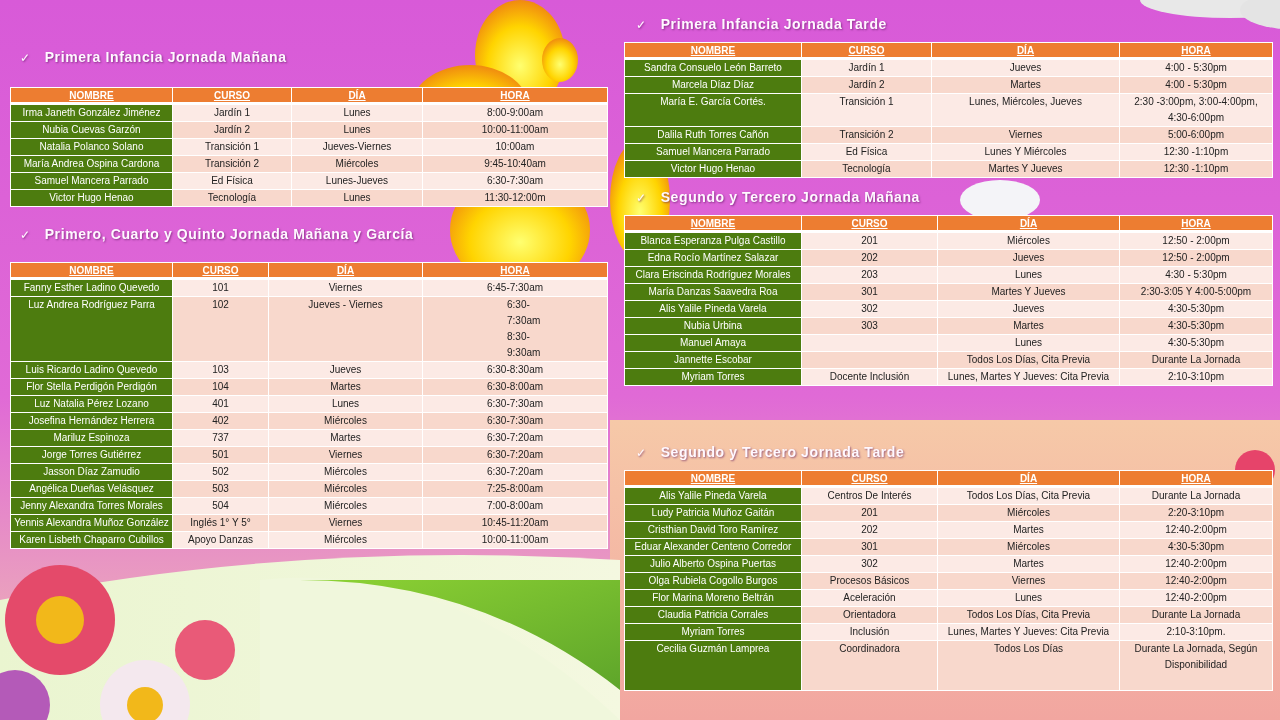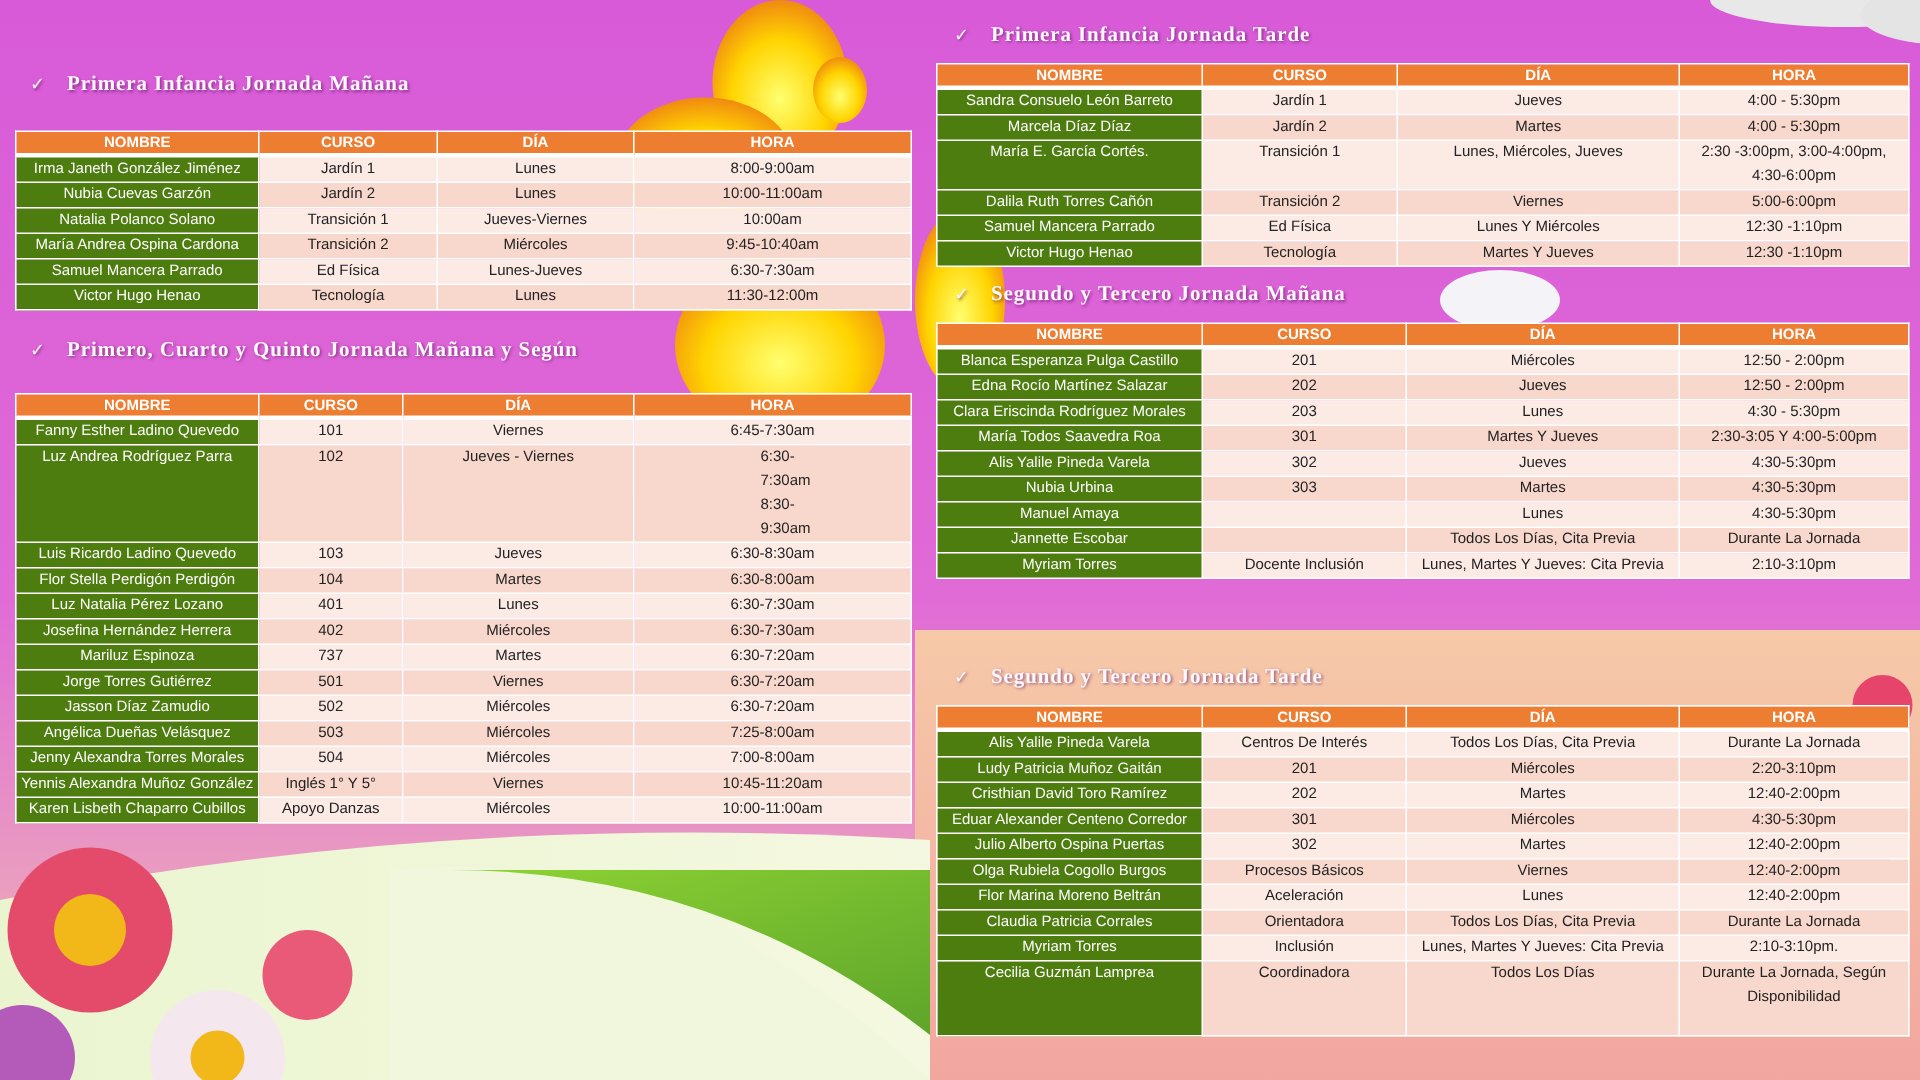--- a/index.html
+++ b/index.html
@@ -4,35 +4,36 @@
 <style>
   html, body { margin:0; padding:0; }
   body {
     width:1280px; height:720px; position:relative; overflow:hidden;
     font-family: "Liberation Sans", "DejaVu Sans", sans-serif;
     background: #d95cd8;
   }
   .bg { position:absolute; inset:0; z-index:0; }
   .section-title {
     position:absolute; z-index:2; color:#fff8ff;
-    font-family: Liberation Serif, serif; font-weight:bold;
+    font-family: Liberation Sans, sans-serif; font-weight:bold;
     font-size:14px; letter-spacing:0.6px;
     text-shadow: 1px 1px 2px rgba(90,20,90,0.6);
     white-space:nowrap;
   }
   .section-title .check { margin-right:14px; font-size:12px; font-weight:normal; }
   table.sched {
     position:absolute; z-index:2; border-collapse:collapse;
     table-layout:fixed; font-family:"Liberation Sans", sans-serif;
     font-size:10px; color:#222;
   }
   table.sched th {
     background:#ed7d31; color:#fff; font-weight:bold; font-size:10px;
     height:14px; padding:0 20px; border:1px solid #fff; border-bottom:3px solid #fff;
     text-align:center;
+    text-decoration:underline;
   }
   table.sched td {
     border:1px solid #fff; text-align:center; padding:0 2px; line-height:16px;
     vertical-align:top;
   }
   table.sched td.name { background:#4d7c0f; color:#fff; }
   table.sched tr:nth-child(odd) td:not(.name) { background:#f8d8cc; }
   table.sched tr:nth-child(even) td:not(.name) { background:#fceae5; }
   table.sched td.mid { vertical-align:middle; }
 </style>
@@ -137,21 +138,21 @@
   <tr>
         <td class="name">Victor Hugo Henao</td>
         <td>Tecnología</td>
         <td>Lunes</td>
         <td>11:30-12:00m</td>
       </tr>
 </tbody>
   </table>
 
 <div class="section-title" style="left:20px; top:226px;">
-  <span class="check">✓</span><span>Primero, Cuarto y Quinto Jornada Mañana y Según</span>
+  <span class="check">✓</span><span>Primero, Cuarto y Quinto Jornada Mañana y García</span>
 </div>
 <table class="sched" style="left:10px; top:262px; width:597px;">
   <colgroup>
       <col style="width:162px">
       <col style="width:96px">
       <col style="width:154px">
       <col style="width:185px">
     </colgroup>
   <tbody>
       <tr>
@@ -326,21 +327,21 @@
         <td>Jueves</td>
         <td>12:50 - 2:00pm</td>
       </tr>
   <tr>
         <td class="name">Clara Eriscinda Rodríguez Morales</td>
         <td>203</td>
         <td>Lunes</td>
         <td>4:30 - 5:30pm</td>
       </tr>
   <tr>
-        <td class="name">María Todos Saavedra Roa</td>
+        <td class="name">María Danzas Saavedra Roa</td>
         <td>301</td>
         <td>Martes Y Jueves</td>
         <td>2:30-3:05 Y 4:00-5:00pm</td>
       </tr>
   <tr>
         <td class="name">Alis Yalile Pineda Varela</td>
         <td>302</td>
         <td>Jueves</td>
         <td>4:30-5:30pm</td>
       </tr>

